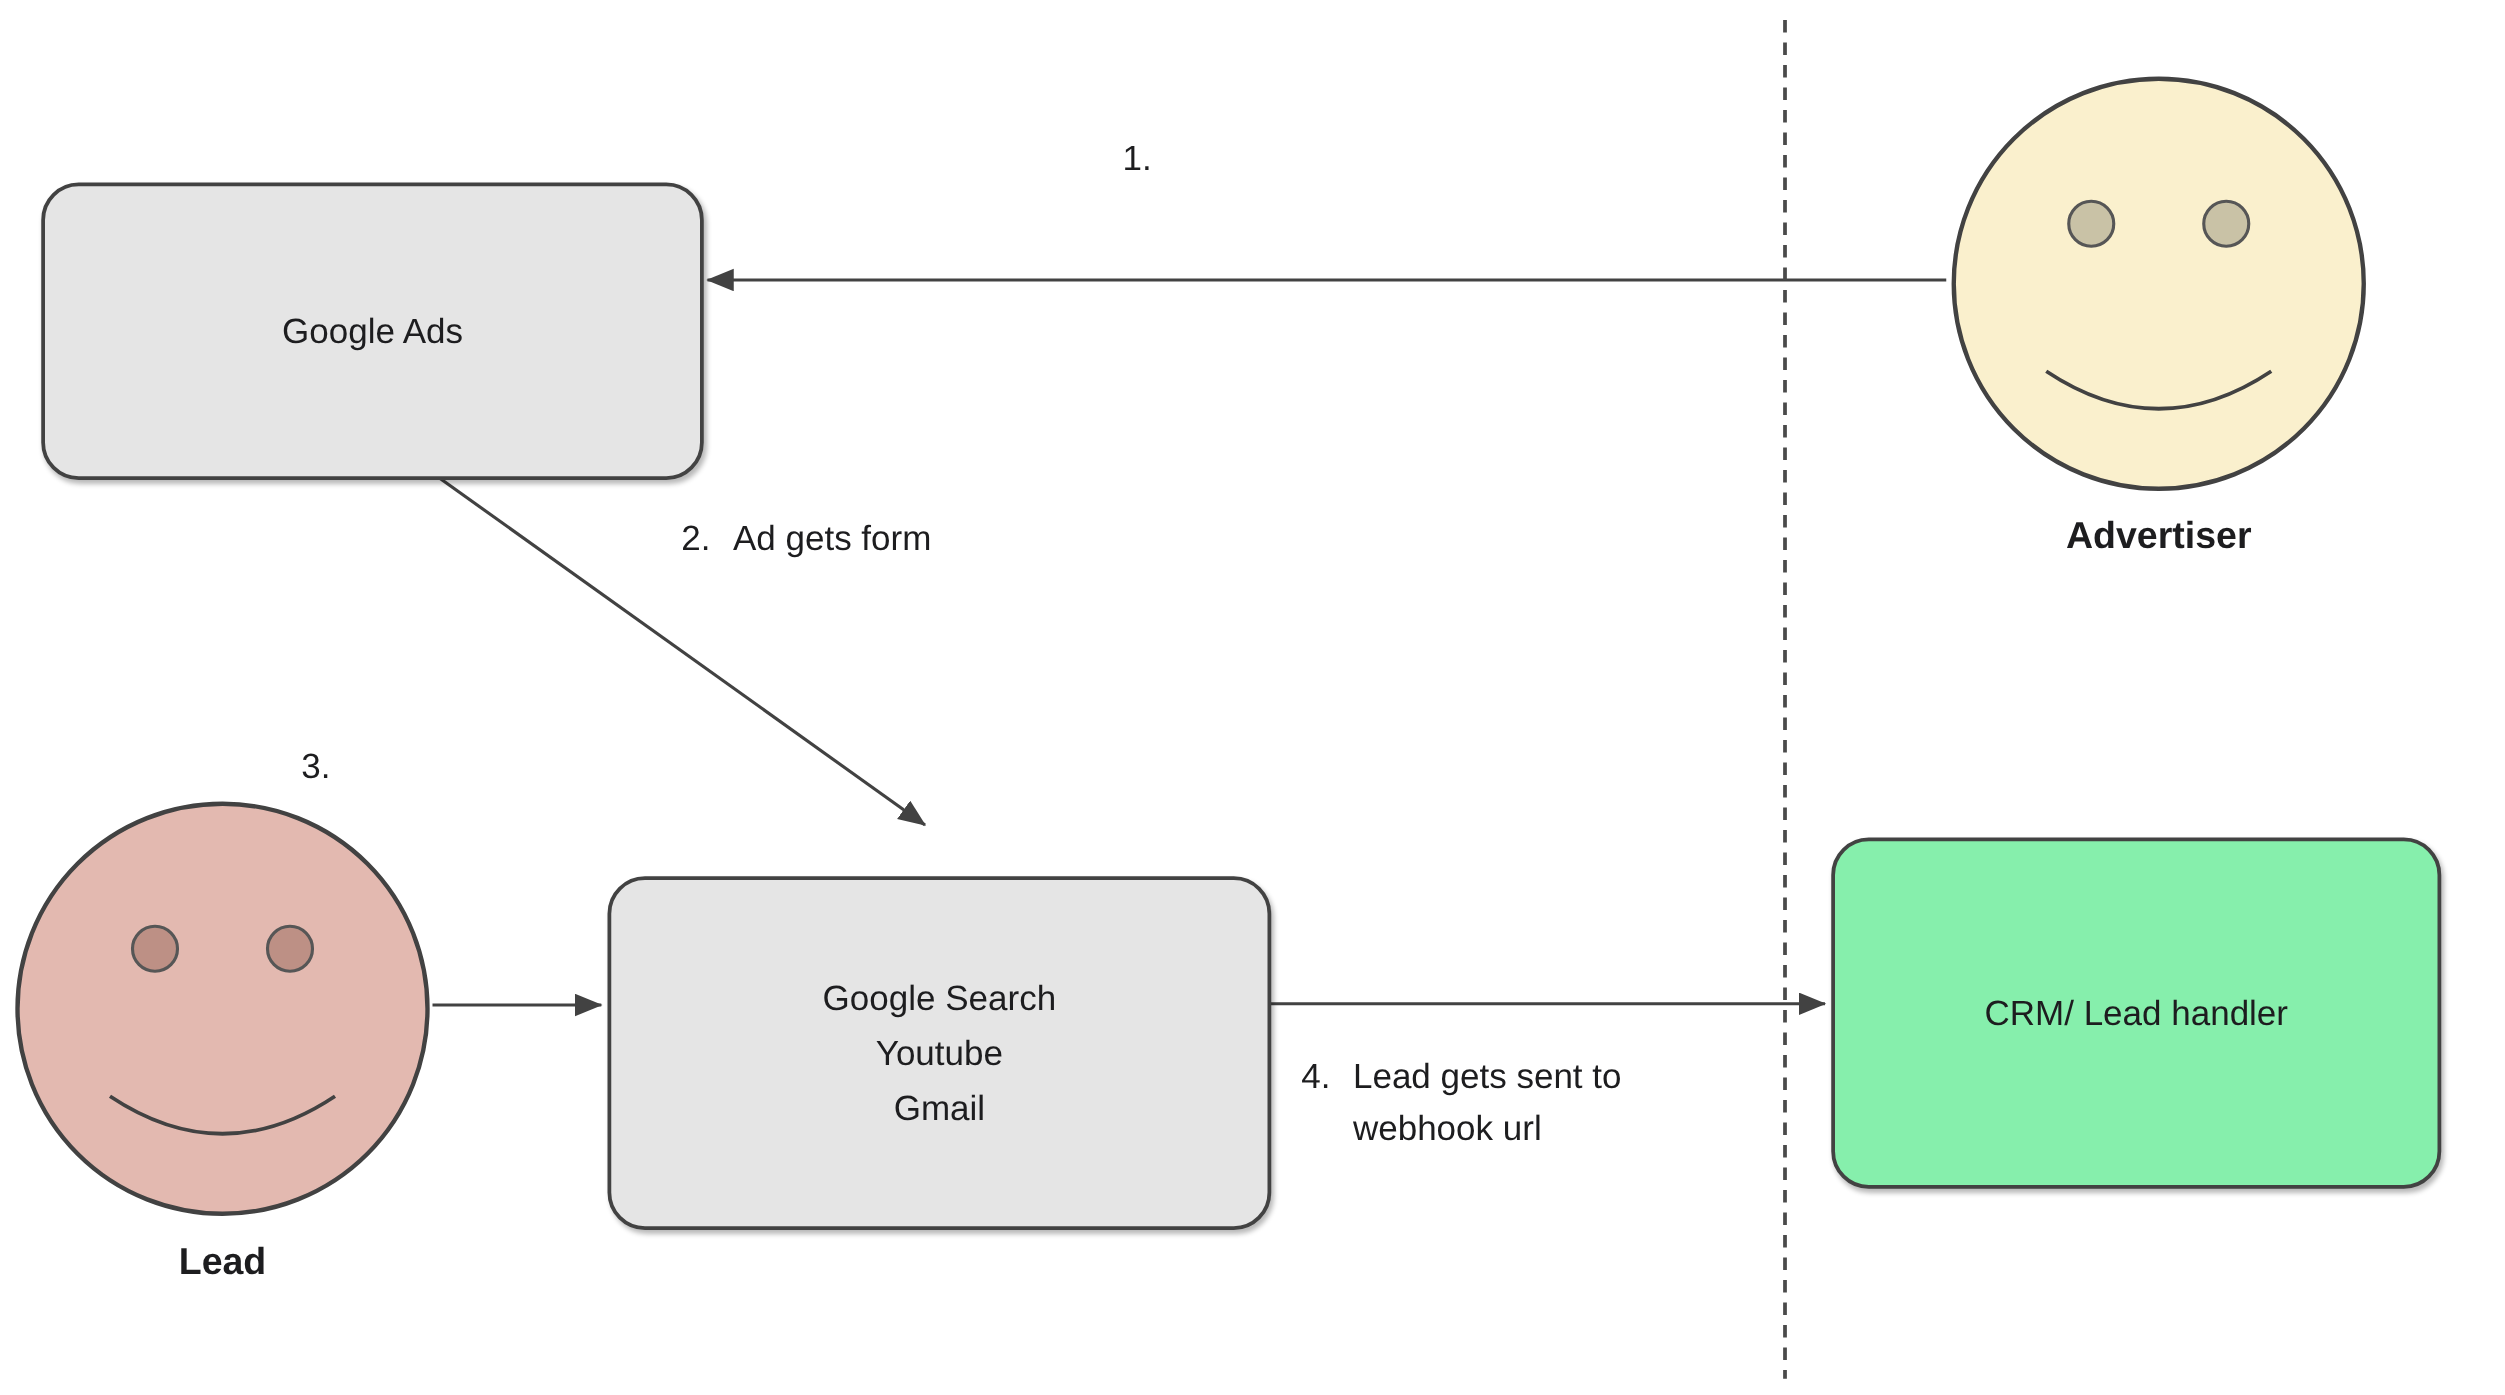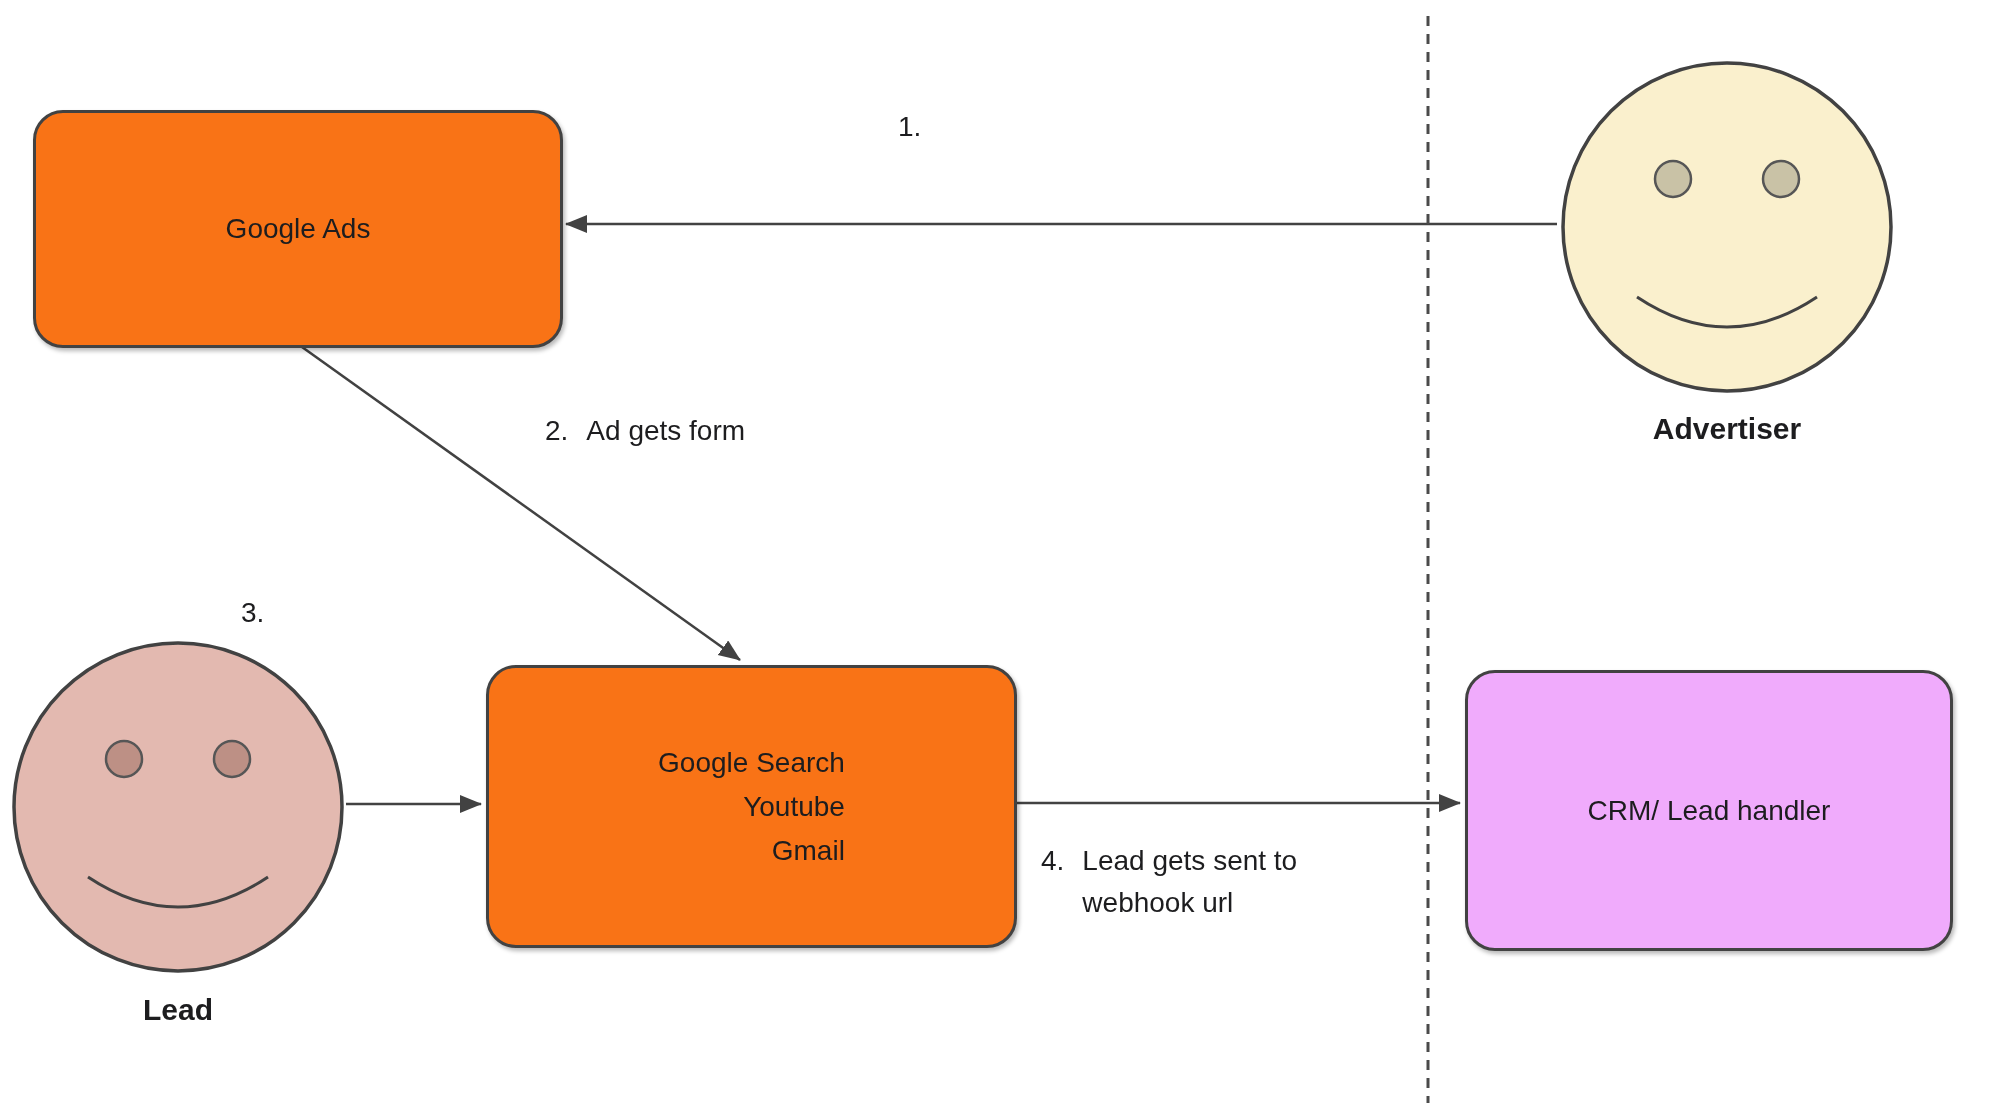--- a/index.html
+++ b/index.html
@@ -25,24 +25,24 @@
     align-items: center;
     justify-content: center;
     text-align: center;
     border: 3px solid #424242;
     border-radius: 30px;
     box-shadow: 2px 3px 4px rgba(0,0,0,0.28);
     font-size: 28px;
     line-height: 44px;
     white-space: pre-line;
   }
-  .node.blue { background: #f97316; }
-  .node.yellow { background: #f0abfc; }
+  .node.blue { background: #e5e5e5; margin-top: 36px; }
+  .node.yellow { background: #86efac; }
   .box-google-ads   { left: 33px;  top: 110px; width: 524px; height: 232px; }
-  .box-google-props { left: 486px; top: 665px; width: 525px; height: 277px; text-align: right; }
+  .box-google-props { left: 486px; top: 665px; width: 525px; height: 277px; }
   .box-crm          { left: 1465px; top: 670px; width: 482px; height: 275px; }
   .face {
     position: absolute;
     z-index: 2;
     width: 336px; height: 336px;
   }
   .face-advertiser { left: 1559px; top: 59px; }
   .face-user       { left: 10px;   top: 639px; }
   .actor-label {
     position: absolute;

